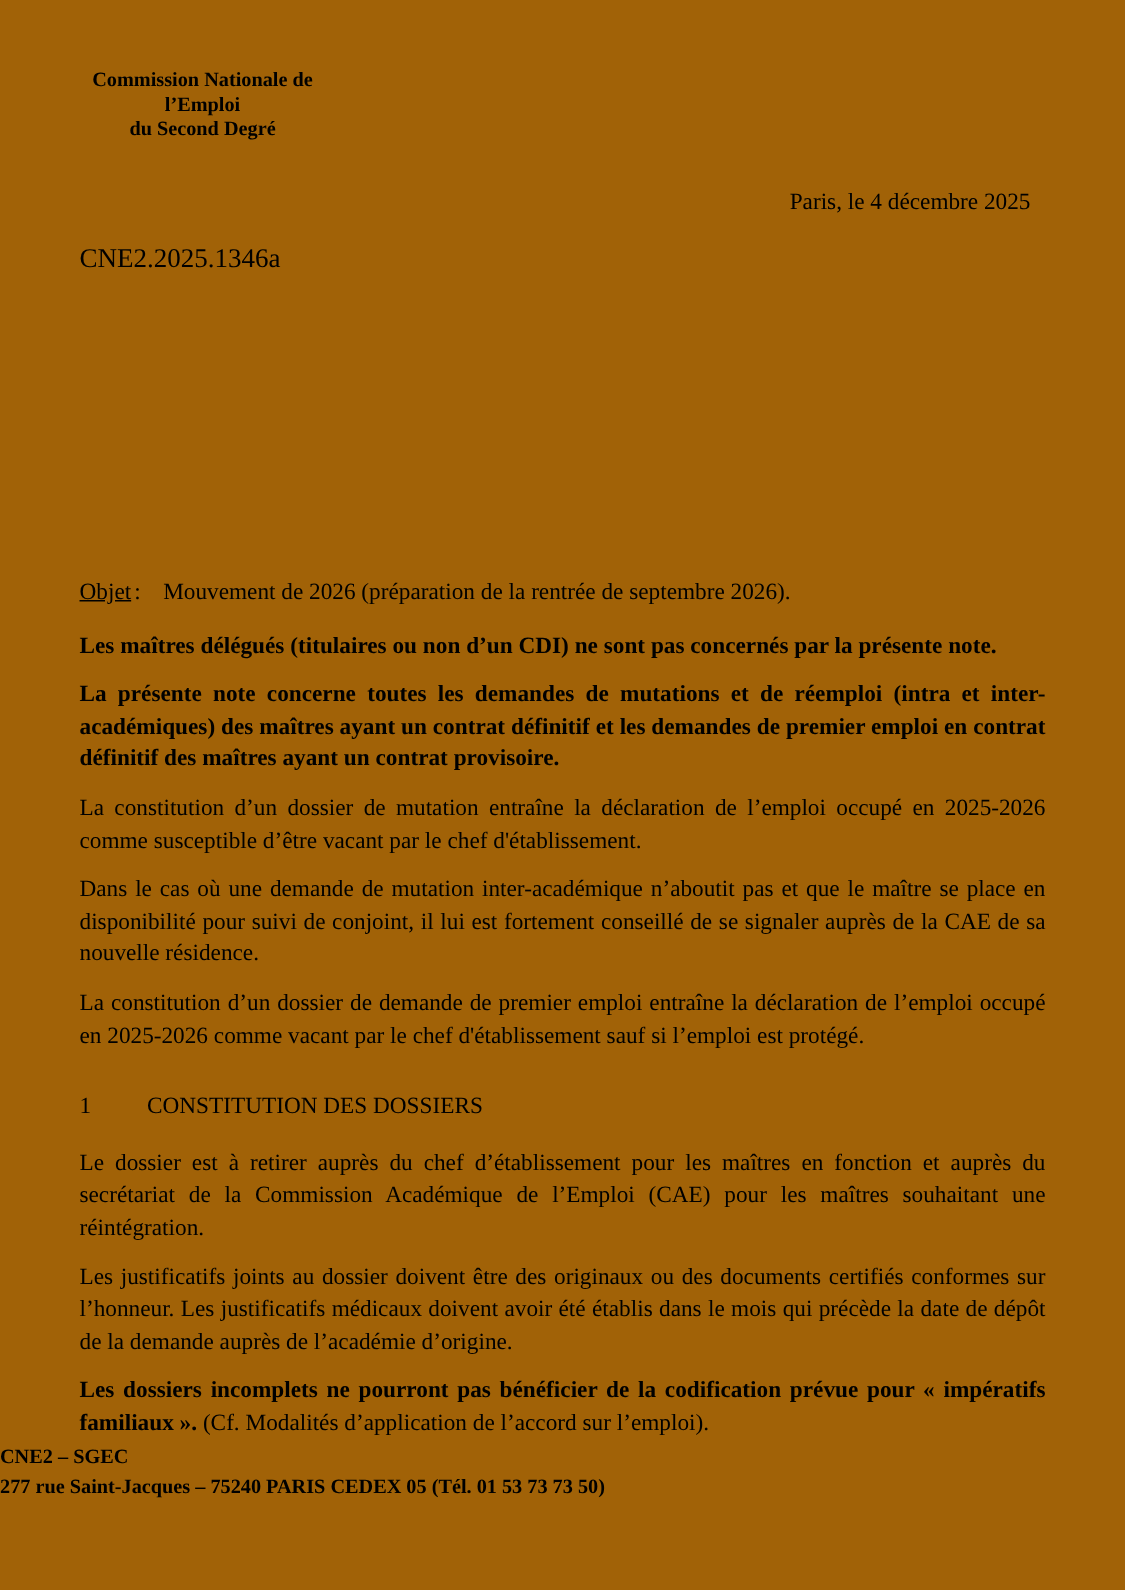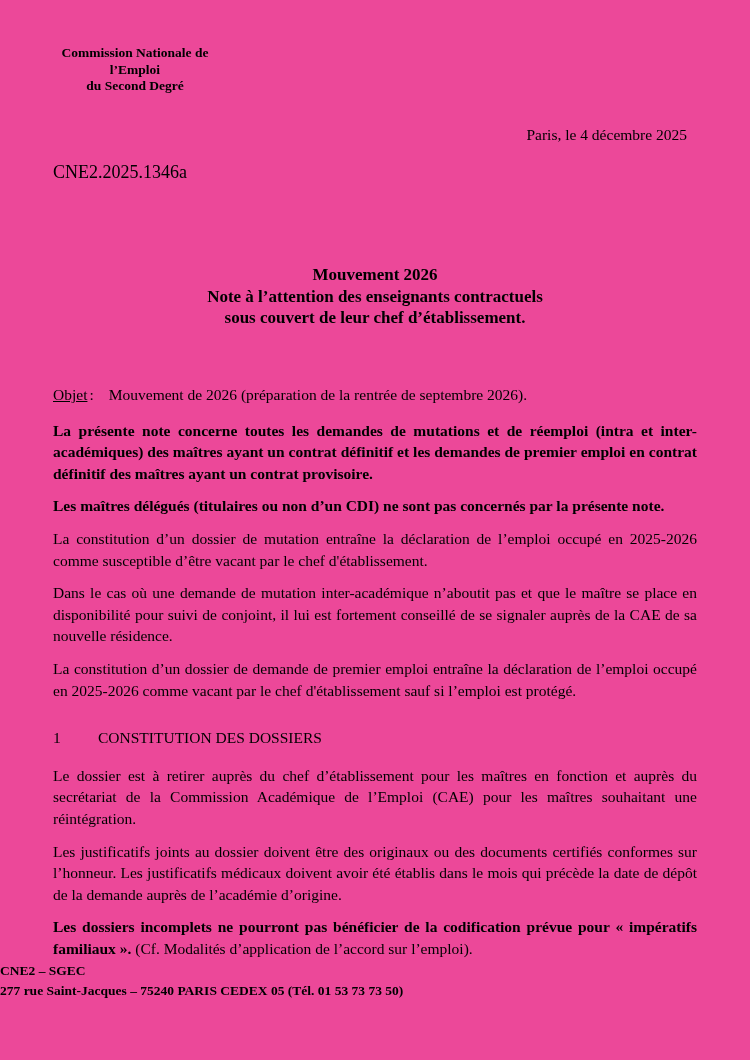--- a/index.html
+++ b/index.html
@@ -4,21 +4,21 @@
 <style>
   html, body {
     margin: 0;
     padding: 0;
     background: #ffffff;
   }
   .page {
     position: relative;
     width: 750px;
     height: 1060px;
-    background: #ec4899;
+    background: #a16207;
     color: #000000;
     font-family: "Liberation Serif", "DejaVu Serif", serif;
     overflow: hidden;
   }
   .letterhead {
     position: absolute;
     top: 45px;
     left: 40px;
     width: 190px;
     text-align: center;
@@ -101,35 +101,30 @@
 
   <div class="letterhead">
     <div>Commission Nationale de l’Emploi</div>
     <div>du Second Degré</div>
   </div>
 
   <div class="dateline">Paris, le 4 décembre 2025</div>
 
   <div class="reference">CNE2.2025.1346a</div>
 
-  <div class="title-block">
-    <div>Mouvement 2026</div>
-    <div>Note à l’attention des enseignants contractuels</div>
-    <div>sous couvert de leur chef d’établissement.</div>
-  </div>
 
   <div class="content">
 
     <div class="subject-line">
       <span class="subject-label">Objet</span><span class="subject-sep">:</span><span class="subject-text">Mouvement de 2026 (préparation de la rentrée de septembre 2026).</span>
     </div>
 
+    <p class="para bold">Les maîtres délégués (titulaires ou non d’un CDI) ne sont pas concernés par la présente note.</p>
+
     <p class="para bold">La présente note concerne toutes les demandes de mutations et de réemploi (intra et inter-académiques) des maîtres ayant un contrat définitif et les demandes de premier emploi en contrat définitif des maîtres ayant un contrat provisoire.</p>
-
-    <p class="para bold">Les maîtres délégués (titulaires ou non d’un CDI) ne sont pas concernés par la présente note.</p>
 
     <p class="para">La constitution d’un dossier de mutation entraîne la déclaration de l’emploi occupé en 2025-2026 comme susceptible d’être vacant par le chef d'établissement.</p>
 
     <p class="para">Dans le cas où une demande de mutation inter-académique n’aboutit pas et que le maître se place en disponibilité pour suivi de conjoint, il lui est fortement conseillé de se signaler auprès de la CAE de sa nouvelle résidence.</p>
 
     <p class="para">La constitution d’un dossier de demande de premier emploi entraîne la déclaration de l’emploi occupé en 2025-2026 comme vacant par le chef d'établissement sauf si l’emploi est protégé.</p>
 
     <div class="section-heading">
       <span class="section-number">1</span><span>CONSTITUTION DES DOSSIERS</span>
     </div>

